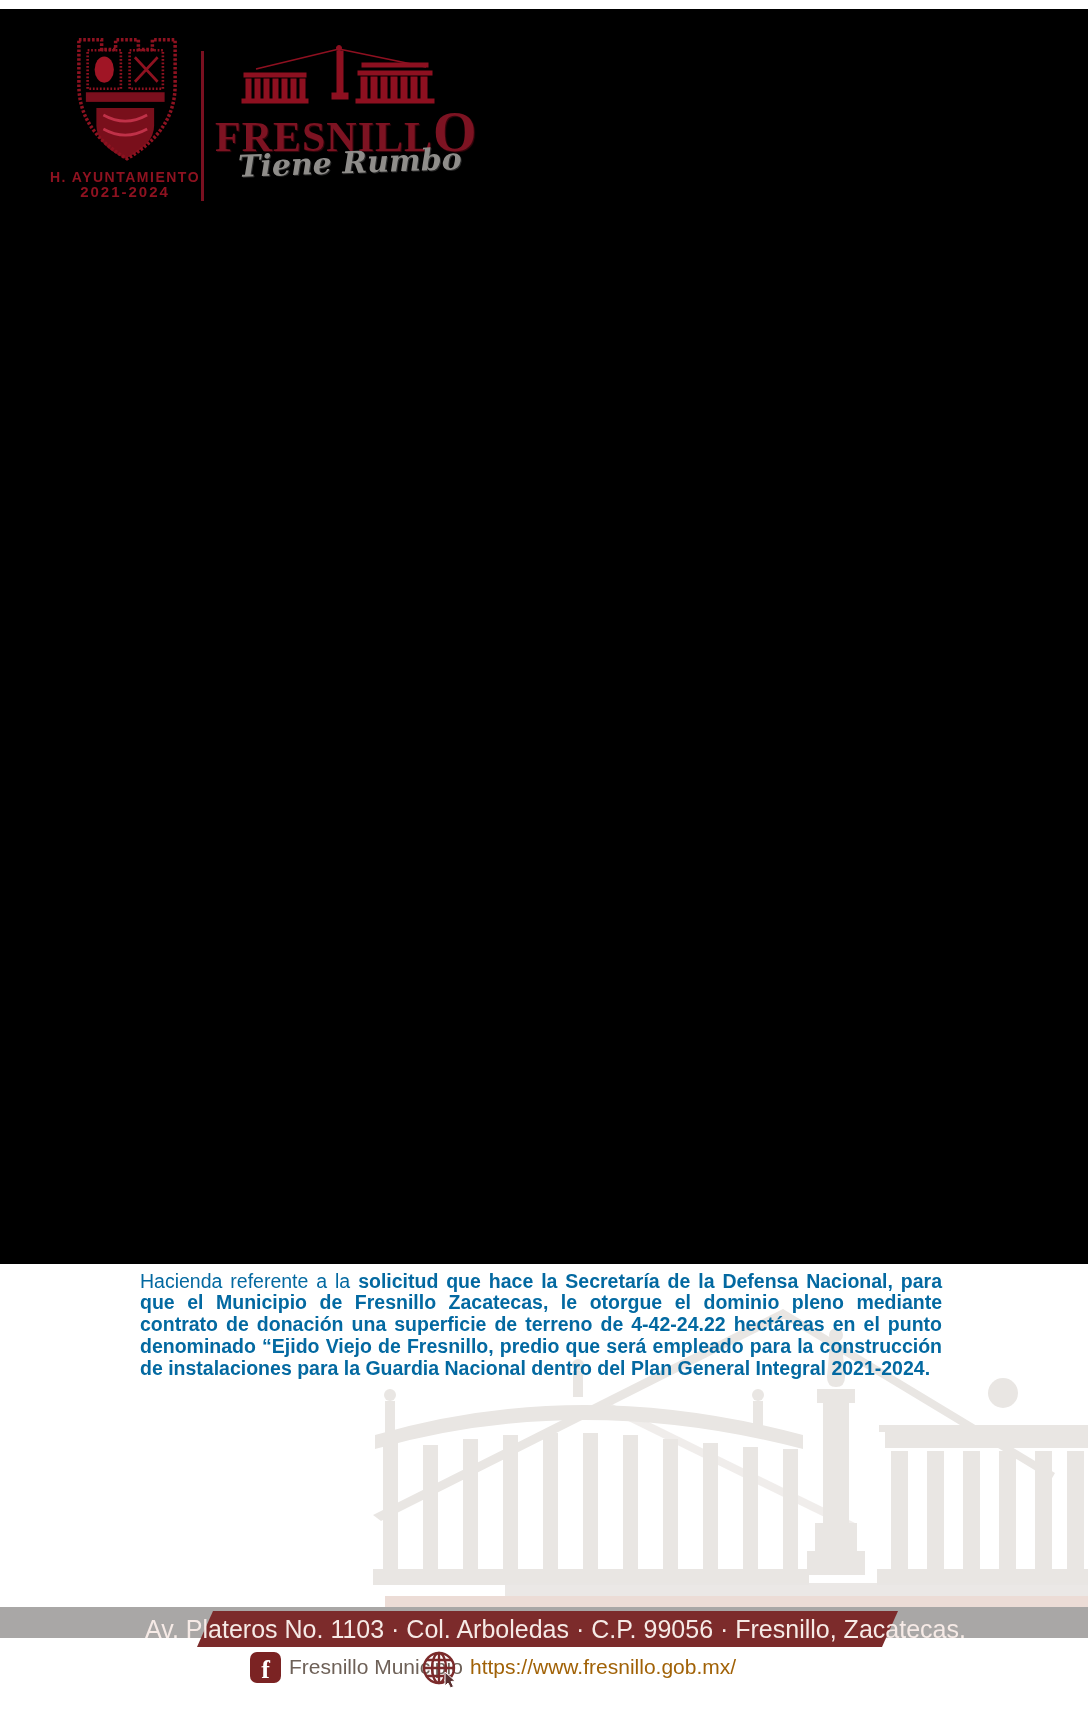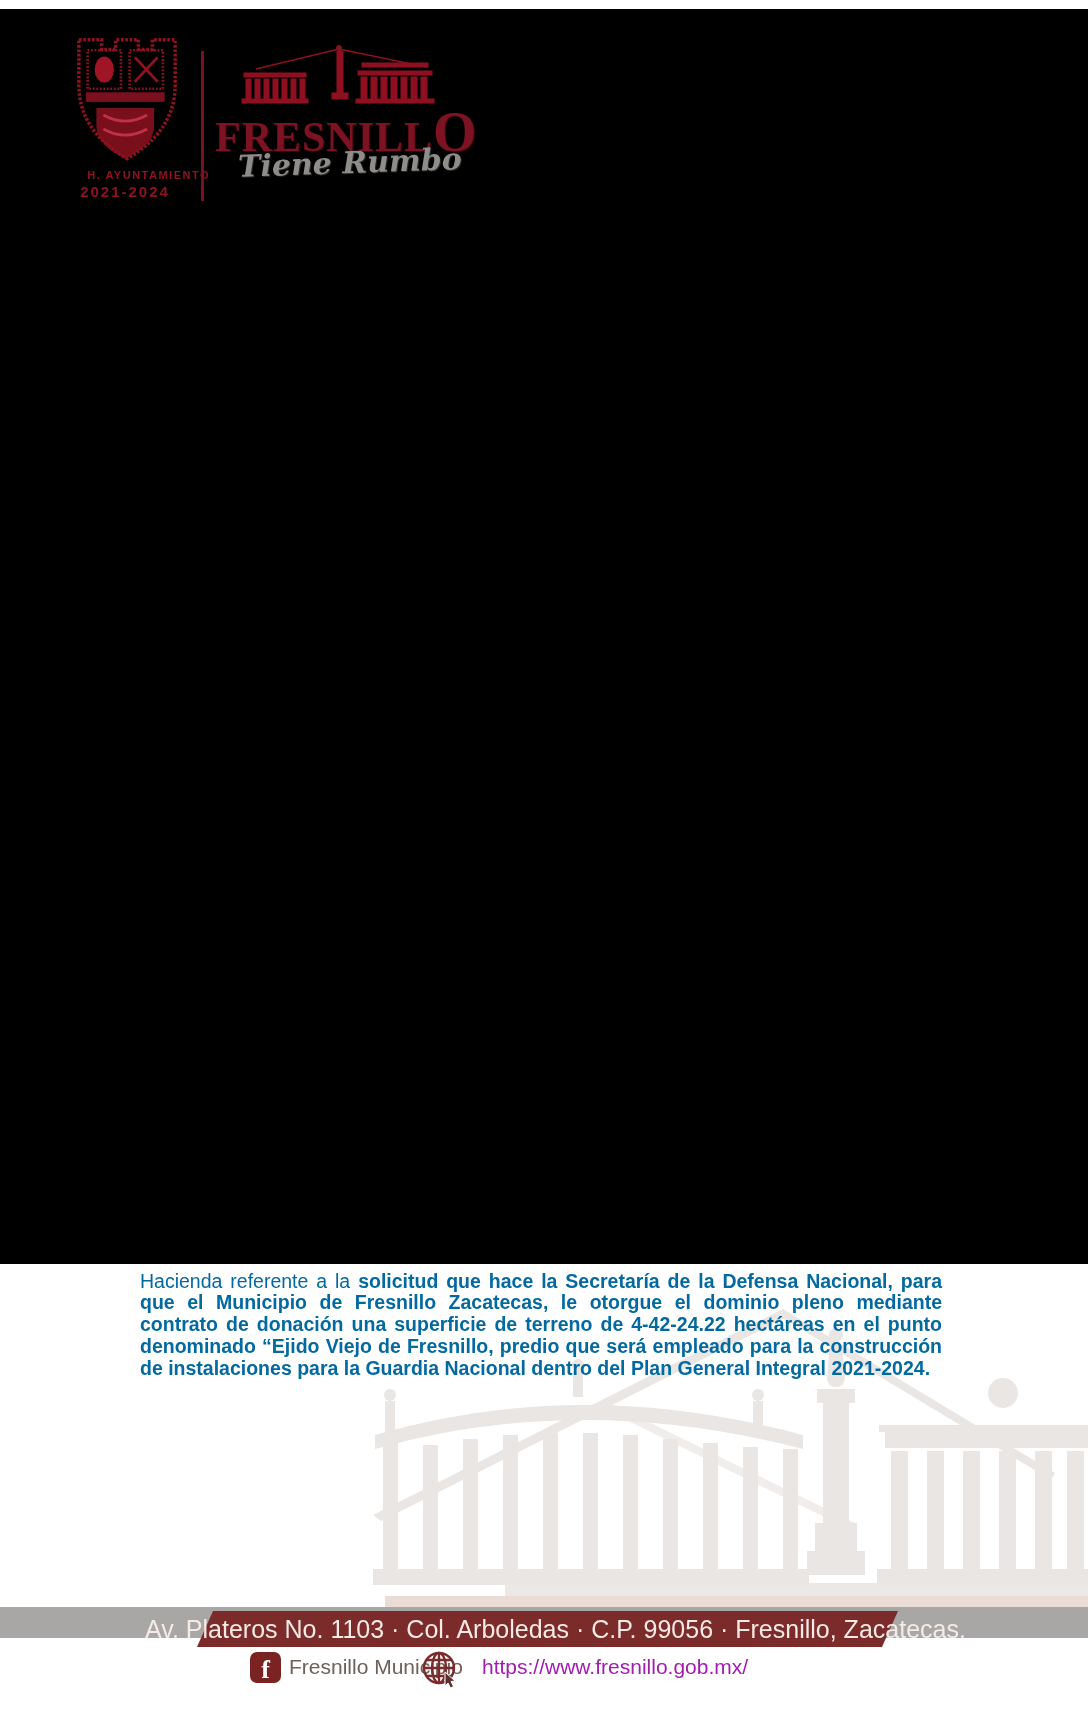--- a/index.html
+++ b/index.html
@@ -4,22 +4,22 @@
 <style>
   html,body{margin:0;padding:0;background:#ffffff;}
   .page{position:relative;width:1088px;height:1715px;background:#ffffff;overflow:hidden;
         font-family:"Liberation Sans",sans-serif;}
 
   
   .redaction{position:absolute;left:0;top:9px;width:1088px;height:1255px;background:#000;z-index:3;}
 
   
   .coa{position:absolute;left:62px;top:22px;width:130px;height:140px;}
-  .coa-cap1{position:absolute;left:40px;top:160px;width:170px;text-align:right;
-            font-size:11px;font-weight:bold;letter-spacing:1.5px;color:#8e1220;}
+  .coa-cap1{position:absolute;left:40px;top:160px;width:170px;text-align:center;
+            font-size:14px;font-weight:bold;letter-spacing:1.5px;color:#8e1220;}
   .coa-cap2{position:absolute;left:40px;top:174px;width:170px;text-align:center;
             font-size:15px;font-weight:bold;letter-spacing:2px;color:#8e1220;}
   .divider{position:absolute;left:201px;top:42px;width:3px;height:150px;background:#7a1020;}
   .skyline{position:absolute;left:238px;top:34px;width:205px;height:66px;}
   .logo-title{position:absolute;left:215px;top:104px;width:250px;
               font-family:"Liberation Serif",serif;font-weight:bold;font-size:42px;
               letter-spacing:1px;color:#7d1322;text-shadow:1px 1px 1px #3a060d;white-space:nowrap;}
   .logo-title .bigO{font-size:56px;line-height:0;}
   .logo-tagline{position:absolute;left:238px;top:136px;width:220px;text-align:center;
                 font-family:"DejaVu Serif",serif;font-style:italic;font-weight:bold;
@@ -43,21 +43,21 @@
                display:flex;align-items:center;justify-content:center;
                transform:skewX(24deg);transform-origin:left top;
                font-size:25px;color:#f6eae6;letter-spacing:0px;white-space:nowrap;}
   .social{position:absolute;left:0;top:1648px;width:1088px;height:42px;z-index:2;}
   .fb-icon{position:absolute;left:250px;top:4px;width:31px;height:31px;background:#7b2323;
            border-radius:7px;color:#fff;font-weight:bold;font-size:26px;
            display:flex;align-items:flex-end;justify-content:center;overflow:hidden;
            font-family:"Liberation Serif",serif;line-height:26px;}
   .fb-label{position:absolute;left:289px;top:7px;font-size:21px;color:#6e6158;}
   .globe-icon{position:absolute;left:419px;top:0px;width:42px;height:42px;}
-  .url-label{position:absolute;left:470px;top:7px;font-size:21px;color:#a21caf;margin-left:12px;}
+  .url-label{position:absolute;left:470px;top:7px;font-size:21px;color:#a16207;}
 </style>
 </head>
 <body>
 
 <div class="page">
 
   <div class="redaction">
 
     <svg class="coa" viewBox="0 0 130 160">
       <path d="M10,10 h26 v11 h16 v-11 h26 v11 h16 v-11 h26 v52 q0,52 -55,84 q-55,-32 -55,-84 z" fill="none" stroke="#8e1220" stroke-width="4" stroke-dasharray="3,2"></path>

